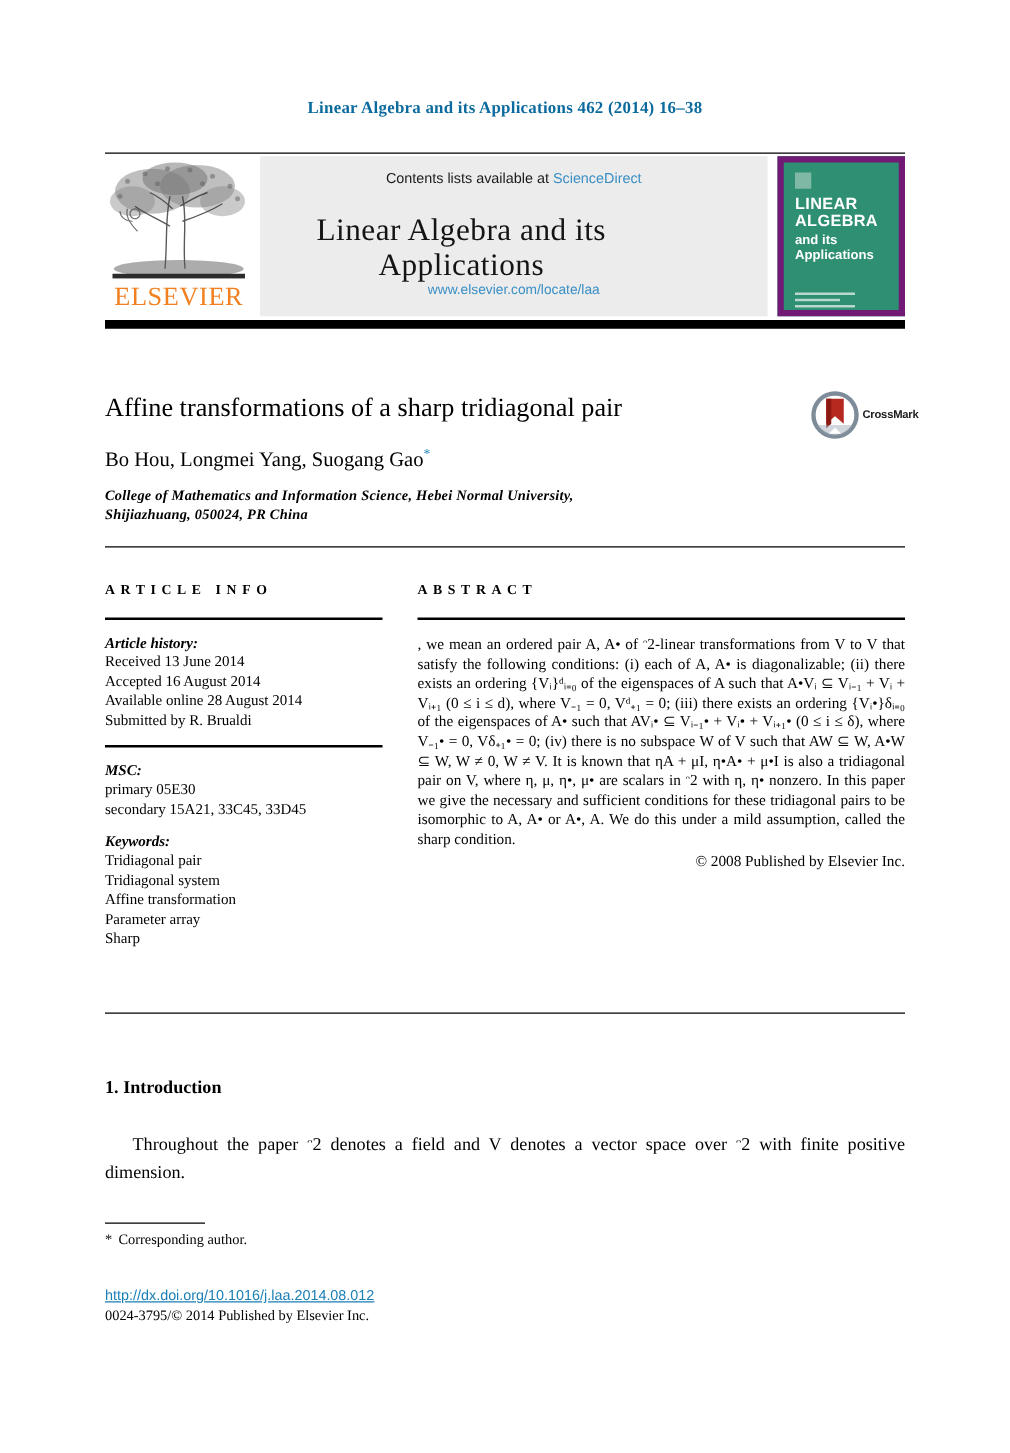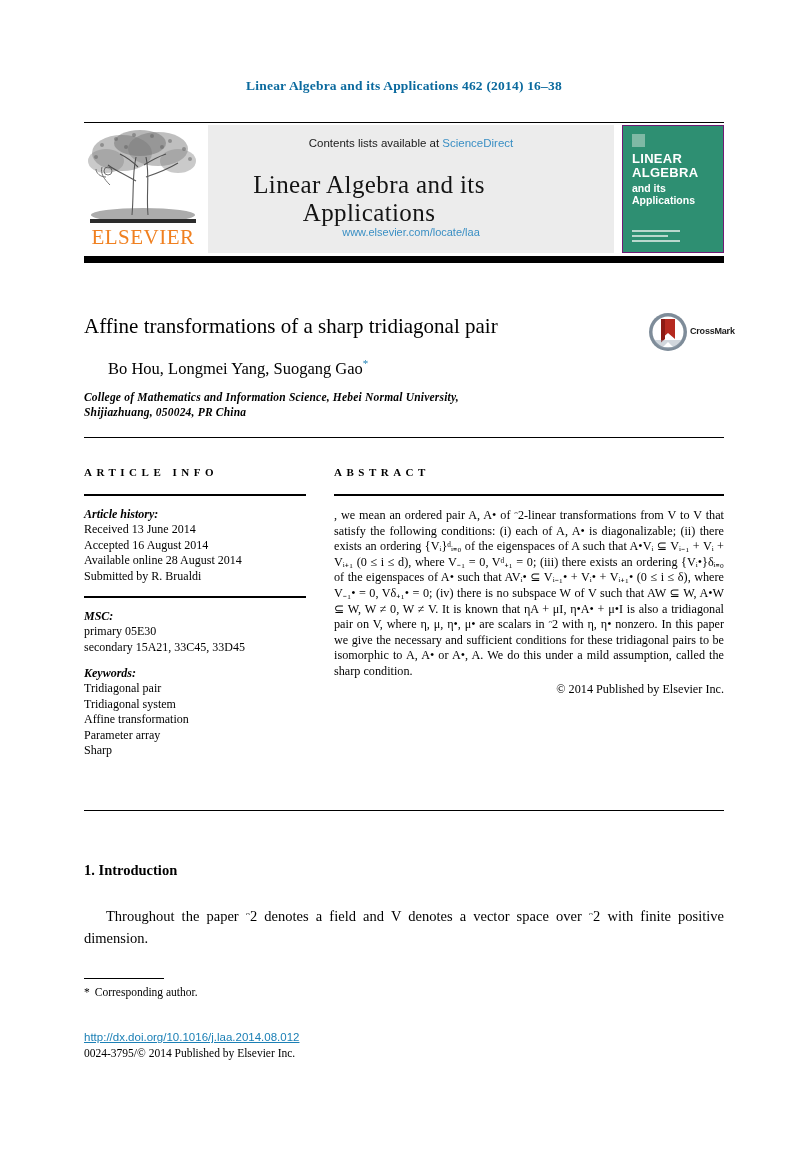--- a/index.html
+++ b/index.html
@@ -112,21 +112,21 @@
     font-family: "Liberation Sans", sans-serif;
     font-size: 11px;
     color: #3a8fc4;
   }
   .cover-thumb {
     position: absolute;
     left: 538px; top: 0;
     width: 102px;
     height: 128px;
     background: #2e8f72;
-    border: 1px solid #701a75;
+    border: 5px solid #701a75;
     box-sizing: border-box;
     overflow: hidden;
   }
   .cover-sq {
     position: absolute;
     left: 9px; top: 8px;
     width: 13px; height: 13px;
     background: #7fb9a5;
   }
   .cover-t1 {
@@ -195,21 +195,20 @@
     font-weight: bold;
     color: #1b1b1b;
     letter-spacing: -0.2px;
   }
   .authors {
     position: absolute;
     left: 84px; top: 357px;
     font-family: "Liberation Serif", serif;
     font-size: 16.5px;
     color: #000;
-    margin-left: 24px;
   }
   .authors sup {
     color: #1a7fb5;
     font-size: 11px;
     vertical-align: super;
   }
   .affiliation {
     position: absolute;
     left: 84px; top: 390px;
     width: 560px;
@@ -494,21 +493,21 @@
       <div class="info-line">Affine transformation</div>
       <div class="info-line">Parameter array</div>
       <div class="info-line">Sharp</div>
     </div>
   </div>
 
   <div class="abs-col">
     <div class="col-head">ABSTRACT</div>
     <div class="col-rule"></div>
     <div class="abstract-text">, we mean an ordered pair A, A• of ᵔ2-linear transformations from V to V that satisfy the following conditions: (i) each of A, A• is diagonalizable; (ii) there exists an ordering {Vᵢ}ᵈᵢ₌₀ of the eigenspaces of A such that A•Vᵢ ⊆ Vᵢ₋₁ + Vᵢ + Vᵢ₊₁ (0 ≤ i ≤ d), where V₋₁ = 0, Vᵈ₊₁ = 0; (iii) there exists an ordering {Vᵢ•}δᵢ₌₀ of the eigenspaces of A• such that AVᵢ• ⊆ Vᵢ₋₁• + Vᵢ• + Vᵢ₊₁• (0 ≤ i ≤ δ), where V₋₁• = 0, Vδ₊₁• = 0; (iv) there is no subspace W of V such that AW ⊆ W, A•W ⊆ W, W ≠ 0, W ≠ V. It is known that ηA + μI, η•A• + μ•I is also a tridiagonal pair on V, where η, μ, η•, μ• are scalars in ᵔ2 with η, η• nonzero. In this paper we give the necessary and sufficient conditions for these tridiagonal pairs to be isomorphic to A, A• or A•, A. We do this under a mild assumption, called the sharp condition.</div>
-    <div class="copyright">© 2014 Published by Elsevier Inc.</div>
+    <div class="copyright">© 2008 Published by Elsevier Inc.</div>
   </div>
 
   <div class="rule-below-abstract"></div>
 
   <div class="sec-head">1.  Introduction</div>
   <div class="body-para">Throughout the paper ᵔ2 denotes a field and V denotes a vector space over ᵔ2 with finite positive dimension.</div>
 
   <div class="foot-rule"></div>
   <div class="foot-note">
     <span class="star">*</span><span>Corresponding author.</span>

